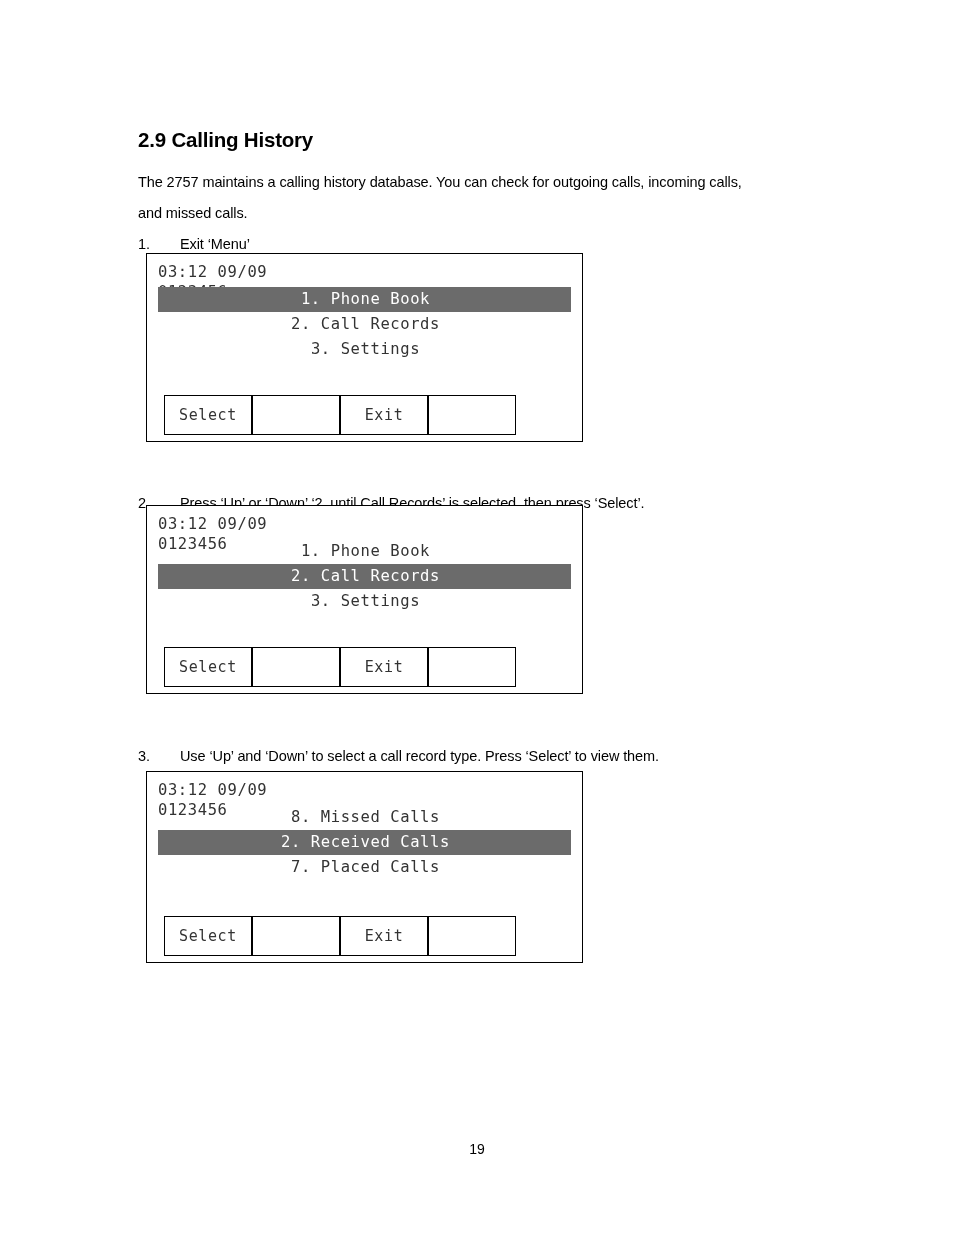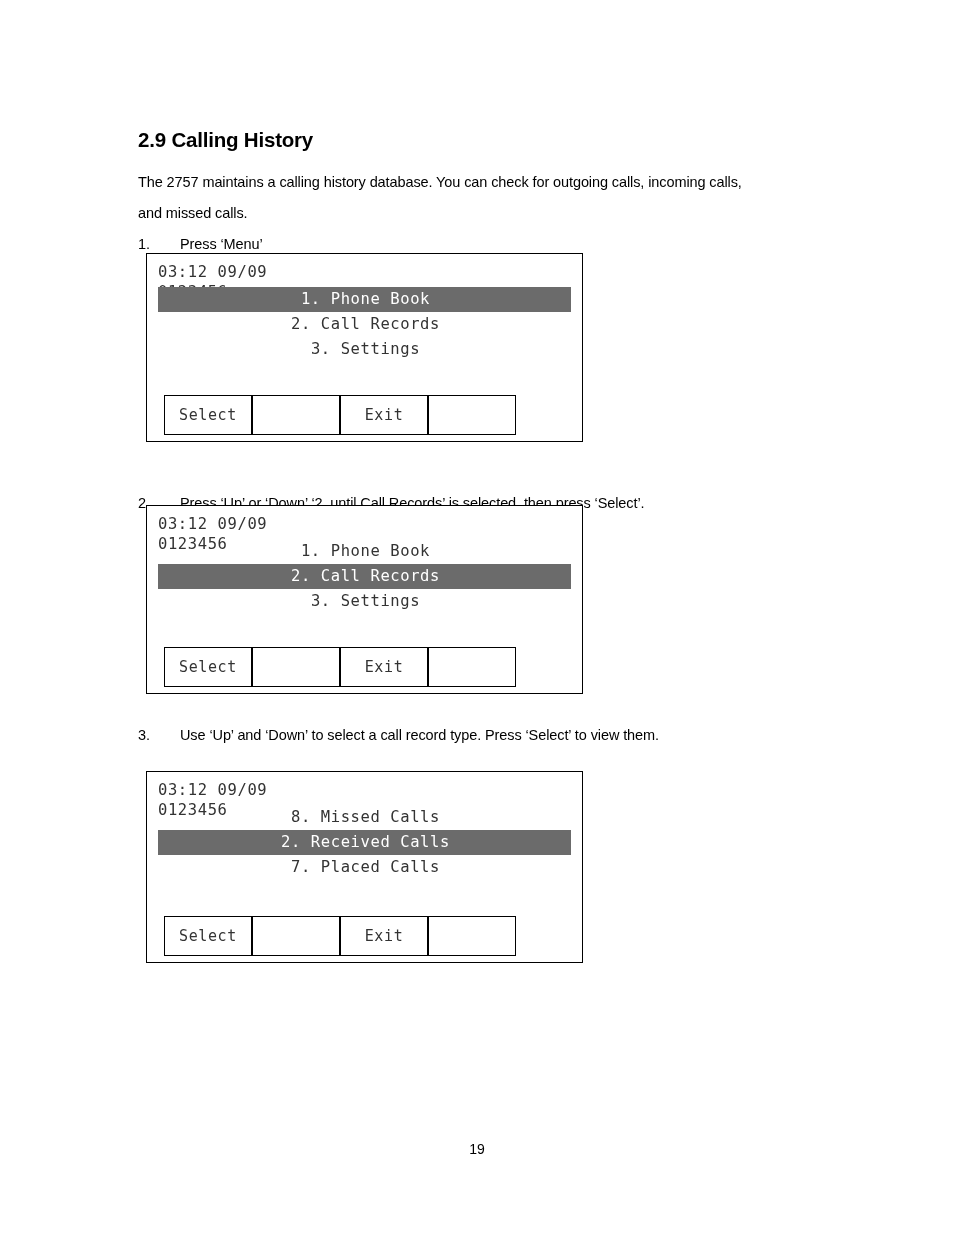--- a/index.html
+++ b/index.html
@@ -148,21 +148,21 @@
 </style>
 </head>
 <body>
 
 <div class="page">
 
   <div class="content">
     <h2 class="section-heading">2.9 Calling History</h2>
     <p class="body-para">The 2757 maintains a calling history database.    You can check for outgoing calls, incoming calls,</p>
     <p class="body-para">and missed calls.</p>
-    <p class="step"><span class="num">1.</span><span>Press ‘Menu’</span></p>
+    <p class="step"><span class="num">1.</span><span>Exit ‘Menu’</span></p>
   </div>
 
   <div class="lcd" style="left:146px; top:253px; width:437px; height:189px;">
     <div class="lcd-inner">
       <div class="lcd-header">
         <span>03:12 09/09</span>
         <span>0123456</span>
       </div>
       <div class="lcd-list">
         <div class="lcd-row selected">1. Phone Book</div>
@@ -195,21 +195,21 @@
       </div>
       <div class="softkeys">
         <div class="softkey">Select</div>
         <div class="softkey"></div>
         <div class="softkey">Exit</div>
         <div class="softkey"></div>
       </div>
     </div>
   </div>
 
-  <div class="content step-block" style="top:706px;">
+  <div class="content step-block" style="top:727px;">
     <p class="step"><span class="num">3.</span><span>Use ‘Up’ and ‘Down’ to select a call record type.    Press ‘Select’ to view them.</span></p>
   </div>
 
   <div class="lcd" style="left:146px; top:771px; width:437px; height:192px;">
     <div class="lcd-inner">
       <div class="lcd-header">
         <span>03:12 09/09</span>
         <span>0123456</span>
       </div>
       <div class="lcd-list">

